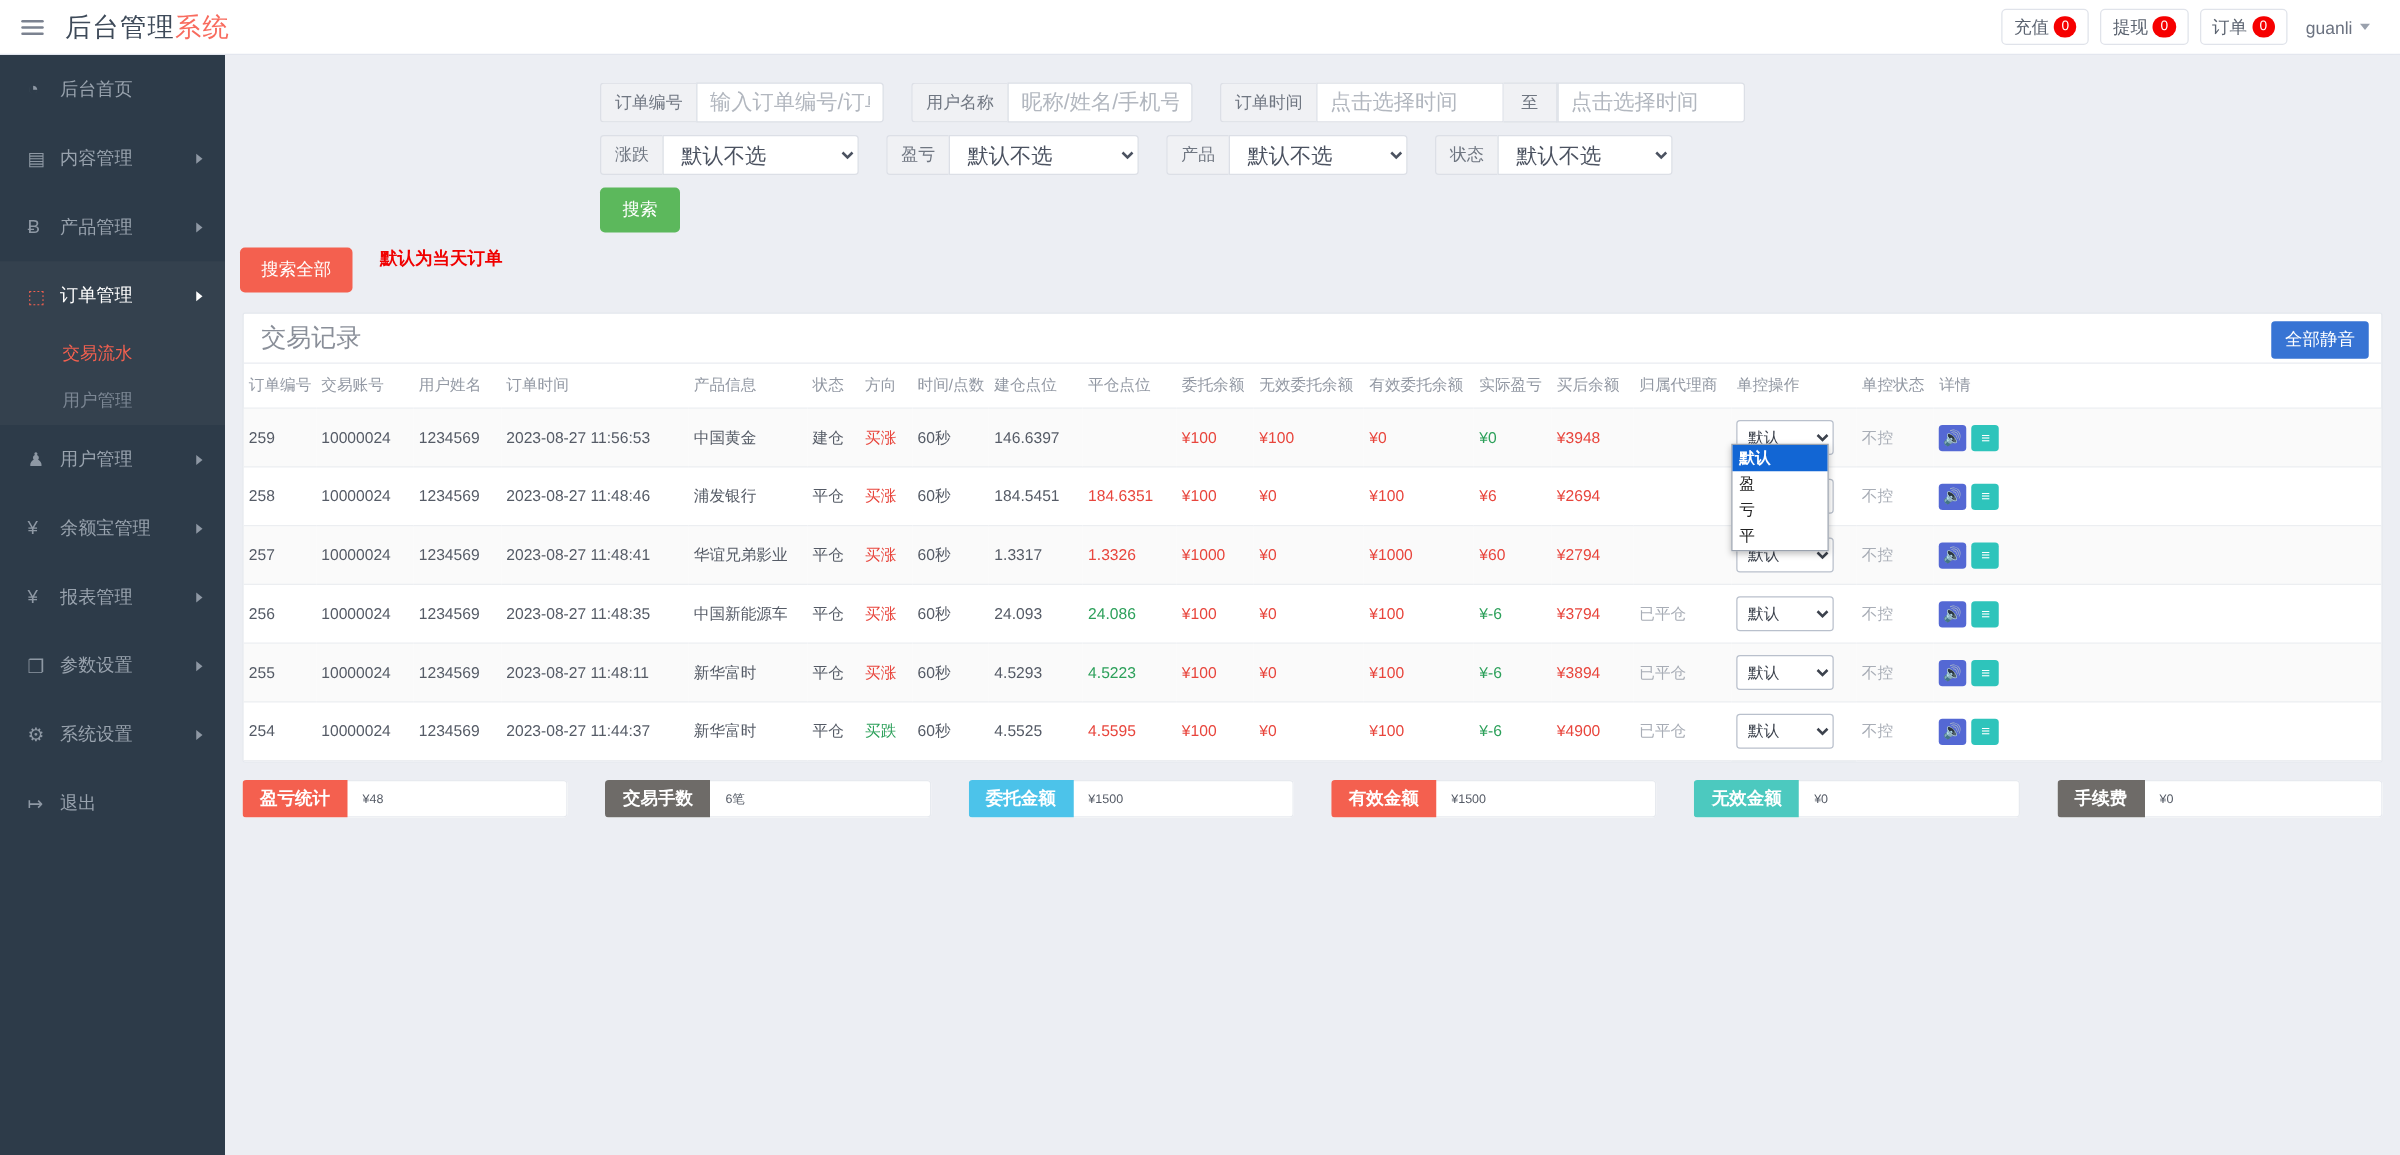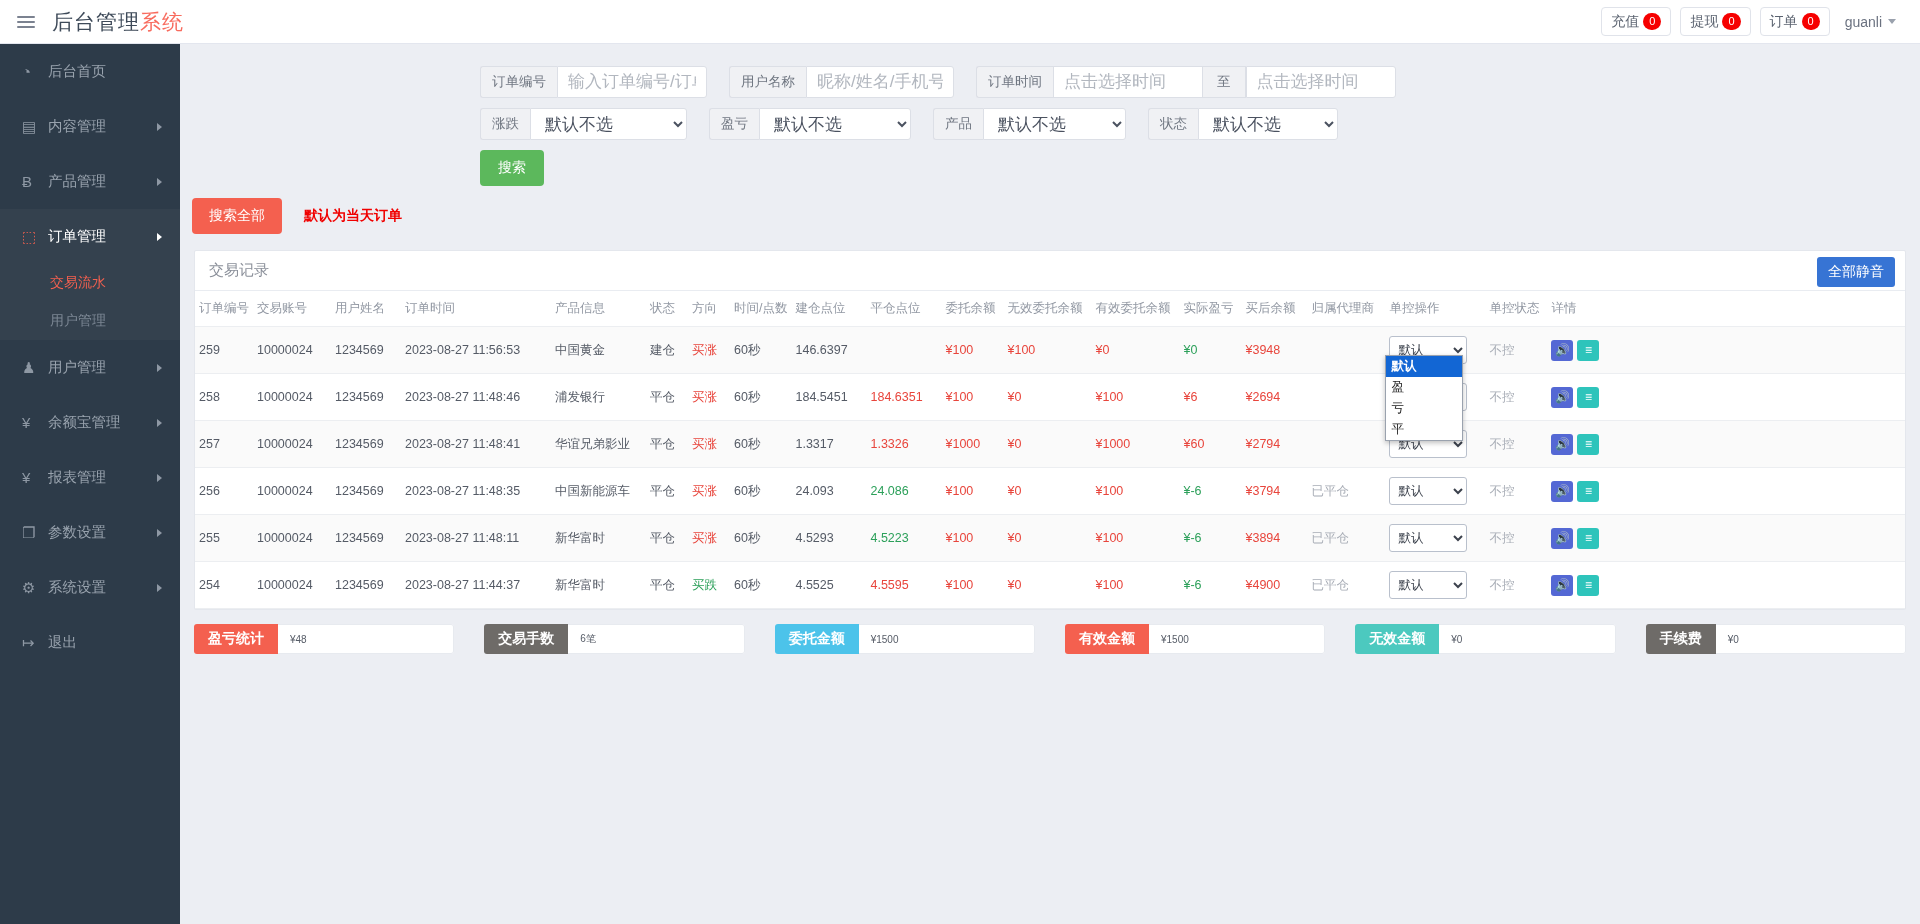--- a/index.html
+++ b/index.html
@@ -97,33 +97,33 @@
     font-size: 13.5px; color: #6f7681;
   }
   .cont-date { border-radius: 0; }
   .btn {
     border: none; border-radius: 4px; color: #fff; cursor: pointer;
     font-size: 14px; font-family: "Liberation Sans", sans-serif;
   }
   .btn-green { background: #5cb85c; padding: 9px 18px; }
   .btn-search-row { padding-left: 300px; margin-top: 6px; }
   .btn-red { background: #f4604f; padding: 9px 17px; }
-  #fullsearch-row { display: flex; align-items: center; gap: 22px; padding: 12px 0 0 12px; }
+  #fullsearch-row { display: flex; gap: 22px; padding: 12px 0 0 12px; }
   .hint-red { color: #f00000; font-weight: bold; font-size: 14px; }
 
   
   #card {
     margin: 16px 14px 0 14px; background: #fff; border: 1px solid #e4e7ed;
     border-radius: 2px;
   }
   #card-head {
     height: 40px; display: flex; align-items: center; padding: 0 14px;
     border-bottom: 1px solid #e9ecf1; position: relative;
   }
-  #card-title { color: #8a8f99; font-size: 15px; }
+  #card-title { color: #8a8f99; font-size: 20px; }
   #btn-static {
     position: absolute; right: 10px; top: 6px;
     background: #3774d4; color: #fff; border: none; border-radius: 3px;
     padding: 6px 11px; font-size: 14px; cursor: pointer;
     font-family: "Liberation Sans", sans-serif;
   }
   table { width: 100%; border-collapse: collapse; }
   thead th {
     font-weight: normal; color: #9298a3; font-size: 12.5px; text-align: left;
     padding: 9px 4px; border-bottom: 1px solid #eceef1; white-space: nowrap;

